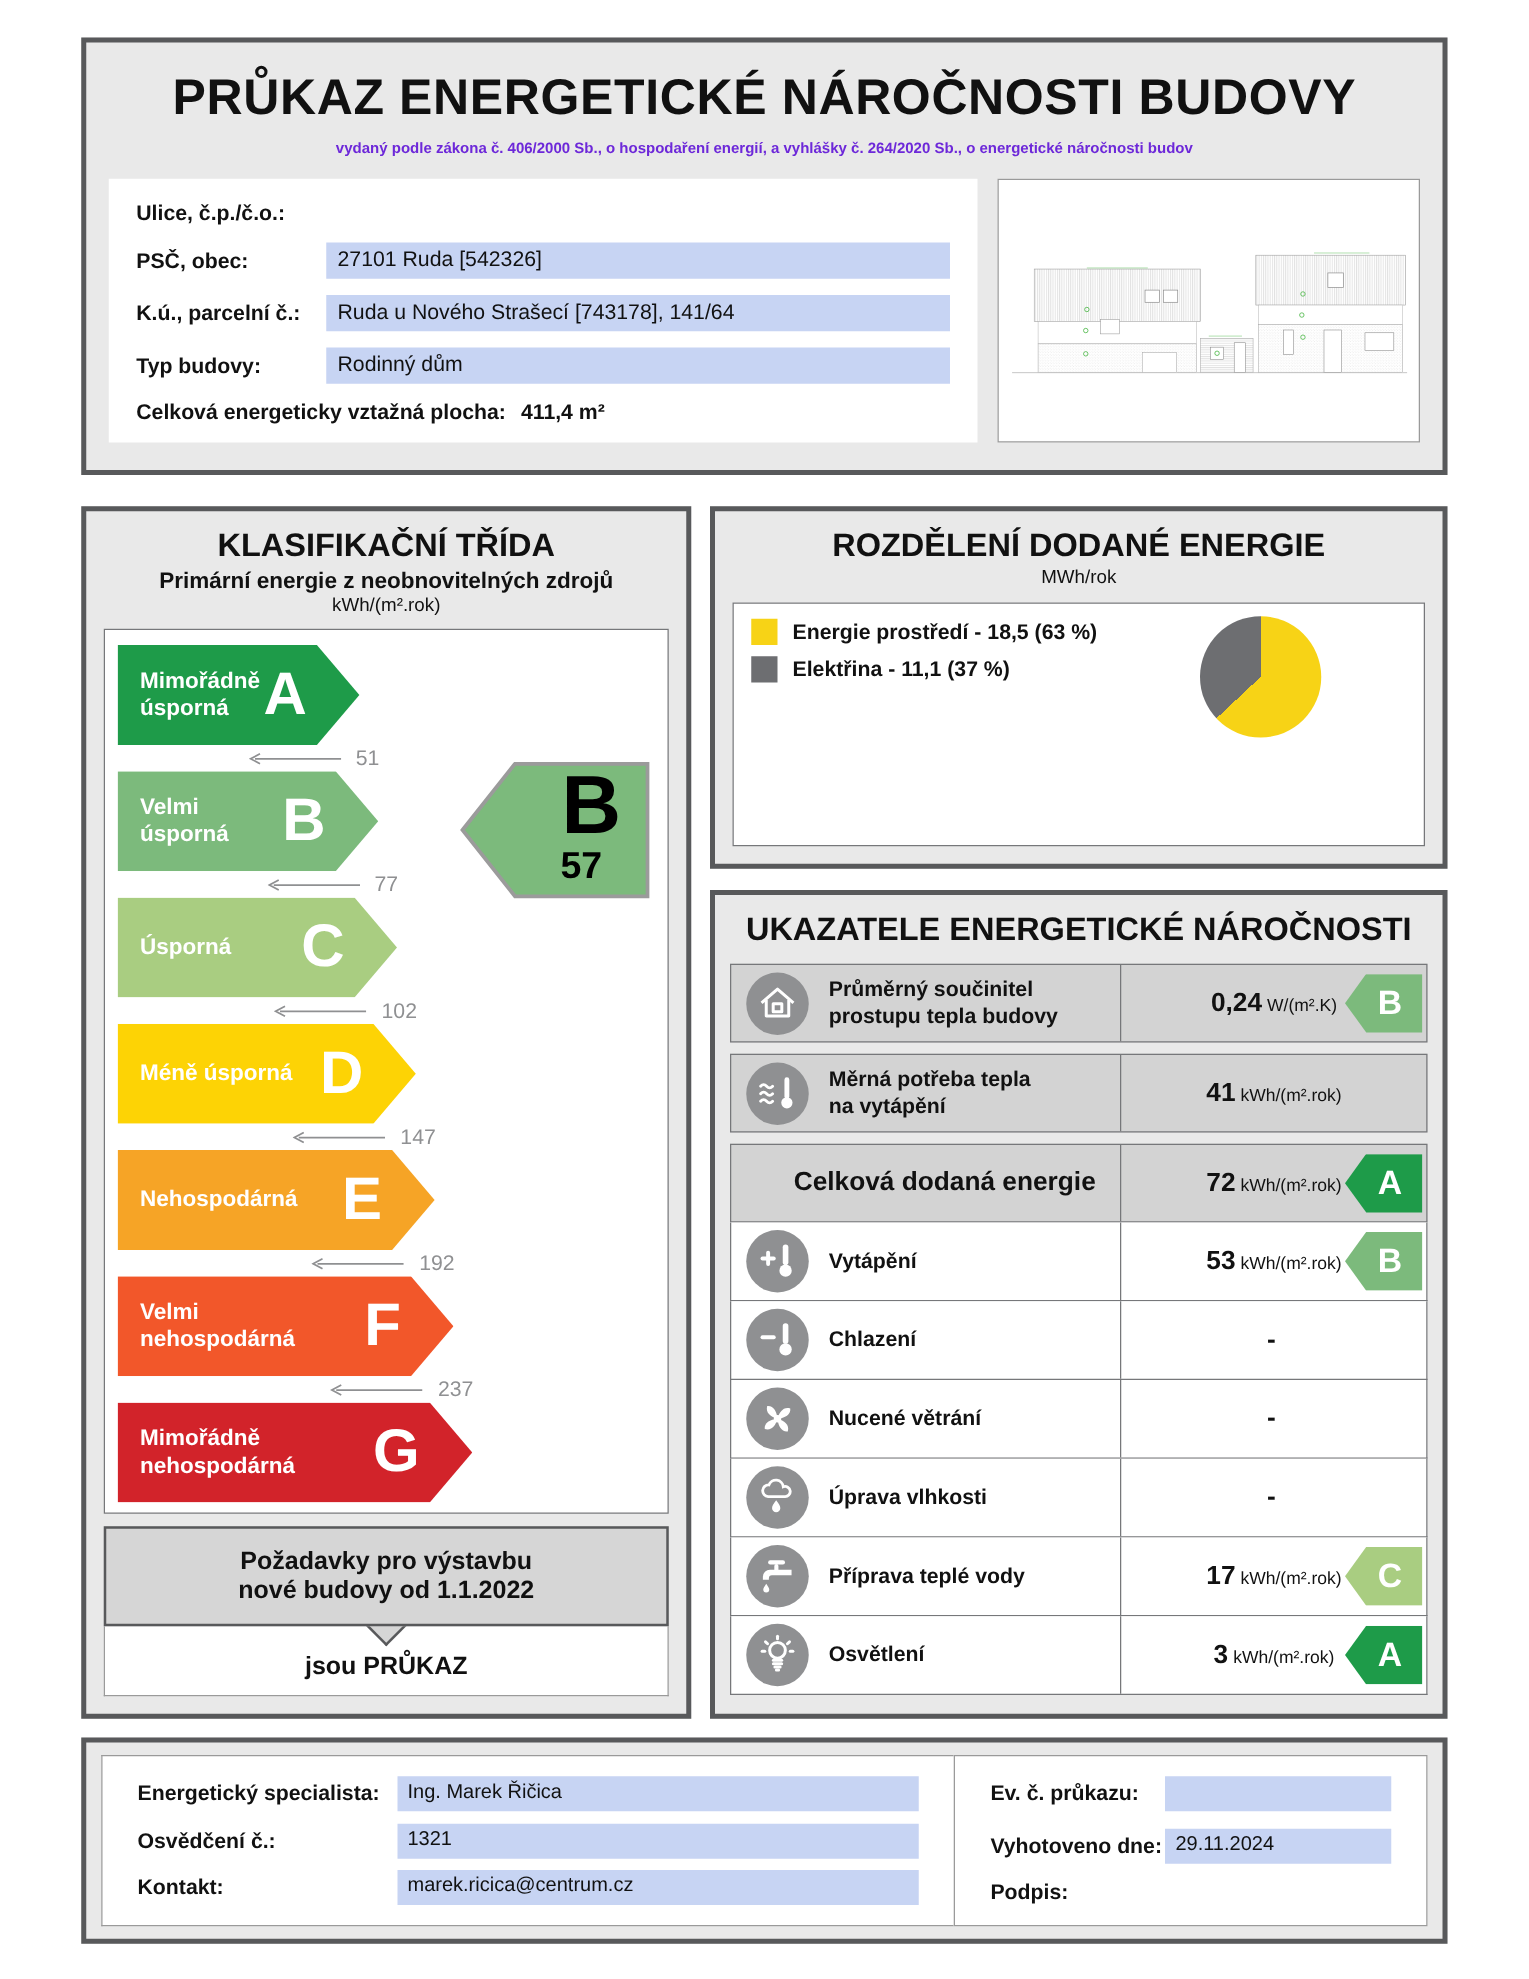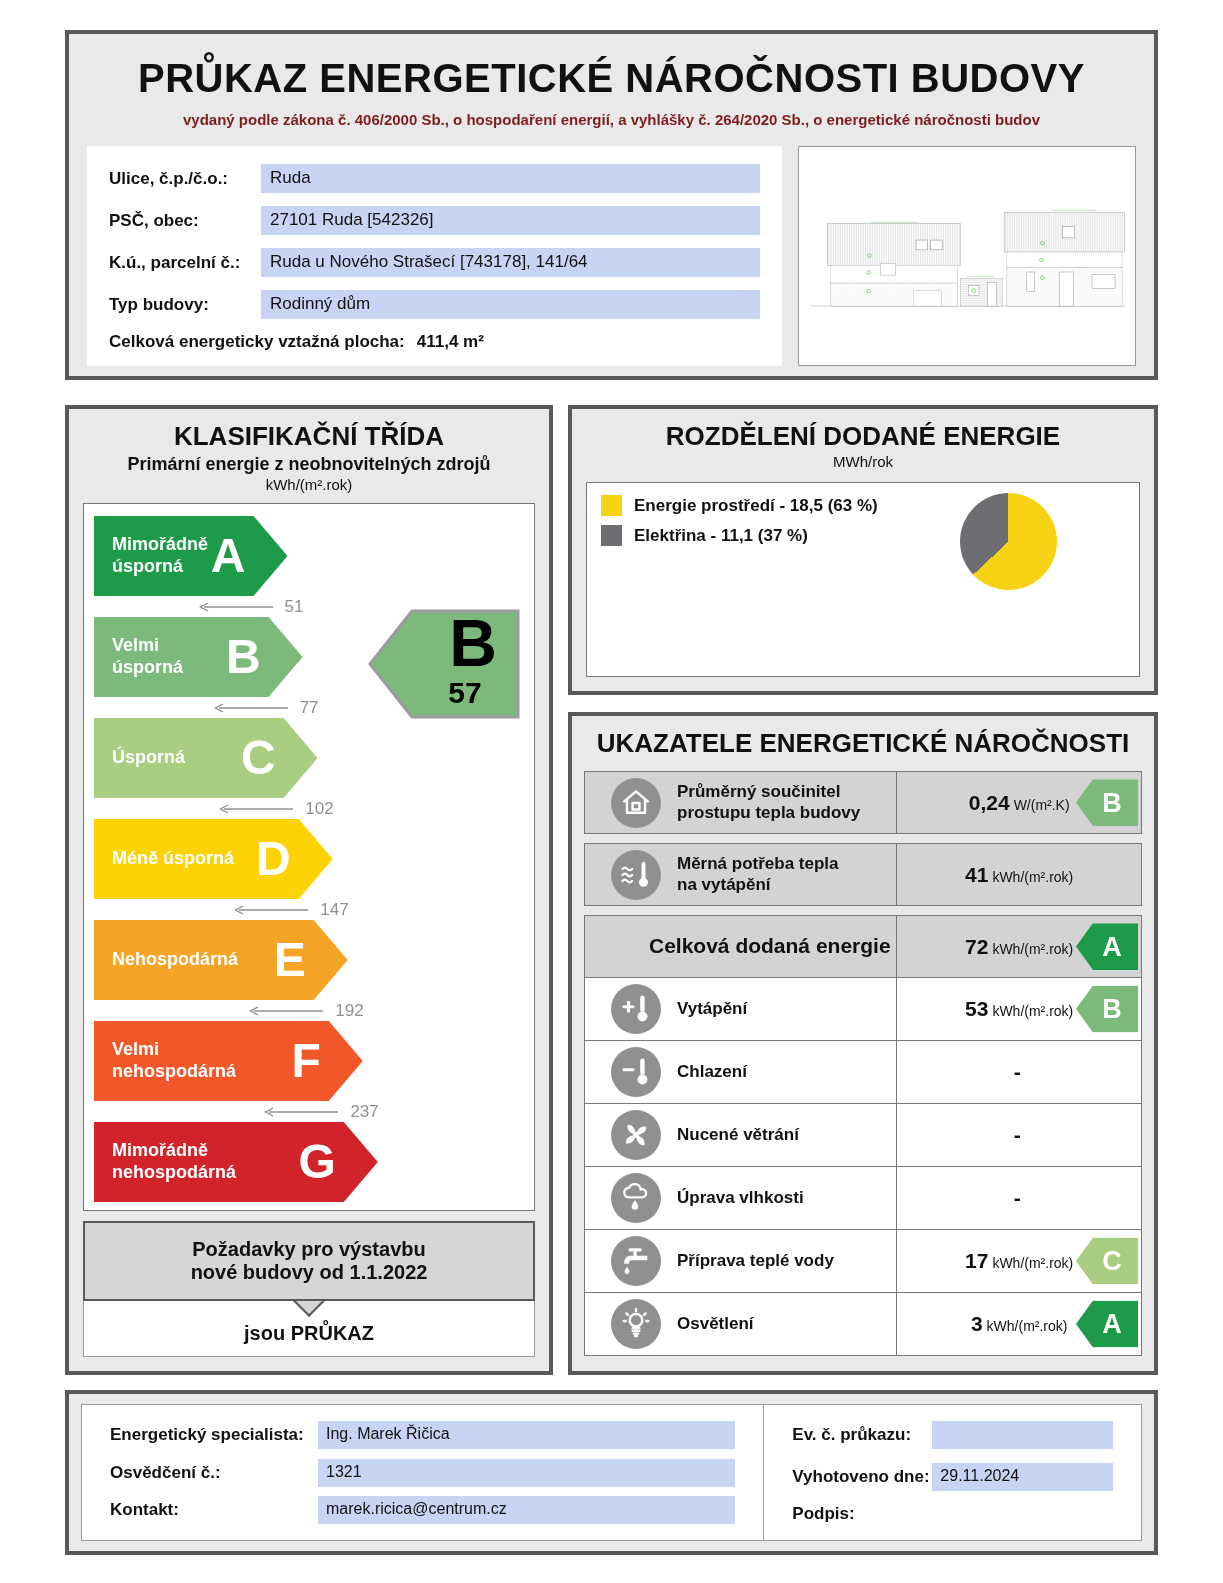--- a/index.html
+++ b/index.html
@@ -5,21 +5,21 @@
   * { box-sizing: border-box; margin: 0; padding: 0; }
   body { background:#fff; font-family:"Liberation Sans","DejaVu Sans",sans-serif; color:#111; }
   .page { width:1223px; height:1583px; background:#fff; padding:30px 65px 0 65px; position:relative; }
 
   
   .panel { border:4px solid #58595b; background:#e9e9e9; }
 
   
   .hdr { height:350px; padding:14px 18px 16px 18px; }
   .hdr-title { text-align:center; font-size:40px; font-weight:bold; letter-spacing:.5px; margin-top:8px; }
-  .hdr-sub { text-align:center; font-size:15px; font-weight:bold; color:#7f1d1d; margin-top:10px; }
+  .hdr-sub { text-align:center; font-size:12px; font-weight:bold; color:#6d28d9; margin-top:10px; }
   .hdr-content { display:flex; gap:16px; margin-top:18px; }
   .hdr-fields { flex:1; background:#fff; padding:18px 22px 14px 22px; }
   .frow { display:flex; align-items:center; margin-bottom:13px; }
   .frow .flabel { width:152px; font-weight:bold; font-size:17px; flex:none; }
   .bluefield { flex:1; background:#c7d4f3; font-size:17px; padding:4px 9px; min-height:29px; }
   .area-line { font-weight:bold; font-size:17px; margin-top:6px; display:flex; gap:12px; }
   .hdr-img { width:338px; background:#fff; border:1px solid #9a9a9a; padding:4px; display:flex; align-items:center; }
   .hdr-img svg { width:100%; height:auto; }
 
   
@@ -65,21 +65,21 @@
   .legend-label { font-weight:bold; font-size:17px; }
   .pie { position:absolute; right:82px; top:10px; width:97px; height:97px; border-radius:50%; }
 
   
   .ind { flex:1; display:flex; flex-direction:column; }
   .ind-rows { margin:12px 12px 14px 12px; display:flex; flex-direction:column; flex:1; }
   .irow { display:flex; border:1px solid #76777a; height:63px; background:#fff; }
   .irow.gap { margin-bottom:9px; }
   .irow.shaded { background:#d3d3d3; }
   .irow.joined { border-top:none; }
-  .icell { width:56%; display:flex; align-items:center; gap:16px; padding-left:26px; }
+  .icell { width:56%; display:flex; align-items:center; gap:16px; padding-left:12px; }
   .icircle { width:50px; height:50px; border-radius:50%; background:#8f9092; flex:none;
              display:flex; align-items:center; justify-content:center; }
   .icircle svg { width:36px; height:36px; }
   .ilabel { font-weight:bold; font-size:17px; line-height:1.18; white-space:pre-line; }
   .ilabel.big { font-size:21px; padding-left:38px; }
   .vcell { flex:1; border-left:1px solid #76777a; position:relative; display:flex; align-items:center; justify-content:center; }
   .ival { font-weight:bold; font-size:21px; }
   .iunit { font-weight:normal; font-size:14px; margin-left:4px; }
   .ibadge { position:absolute; right:3px; top:50%; transform:translateY(-50%); width:62px; height:47px;
             clip-path:polygon(0 50%, 17px 0, 100% 0, 100% 100%, 17px 100%);
@@ -102,21 +102,20 @@
 
 <div class="page">
 
   <div class="panel hdr">
     <div class="hdr-title">PRŮKAZ ENERGETICKÉ NÁROČNOSTI BUDOVY</div>
     <div class="hdr-sub">vydaný podle zákona č. 406/2000 Sb., o hospodaření energií, a vyhlášky č. 264/2020 Sb., o energetické náročnosti budov</div>
     <div class="hdr-content">
       <div class="hdr-fields">
         <div class="frow">
           <span class="flabel">Ulice, č.p./č.o.:</span>
-          <span class="bluefield">Ruda</span>
         </div>
         <div class="frow">
           <span class="flabel">PSČ, obec:</span>
           <span class="bluefield">27101 Ruda [542326]</span>
         </div>
         <div class="frow">
           <span class="flabel">K.ú., parcelní č.:</span>
           <span class="bluefield">Ruda u Nového Strašecí [743178], 141/64</span>
         </div>
         <div class="frow">

